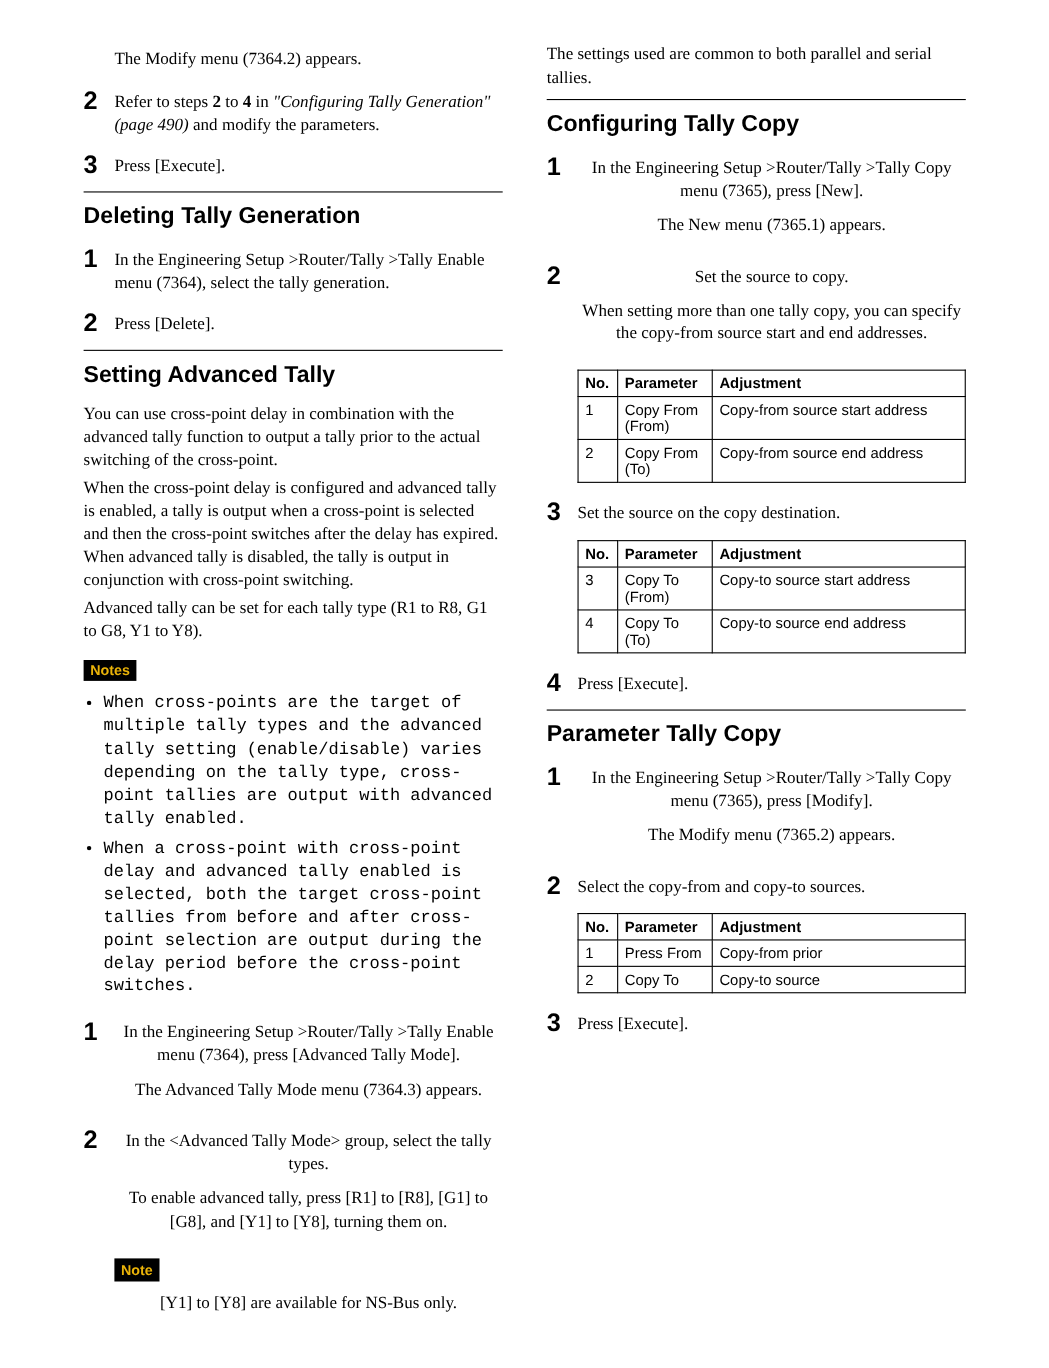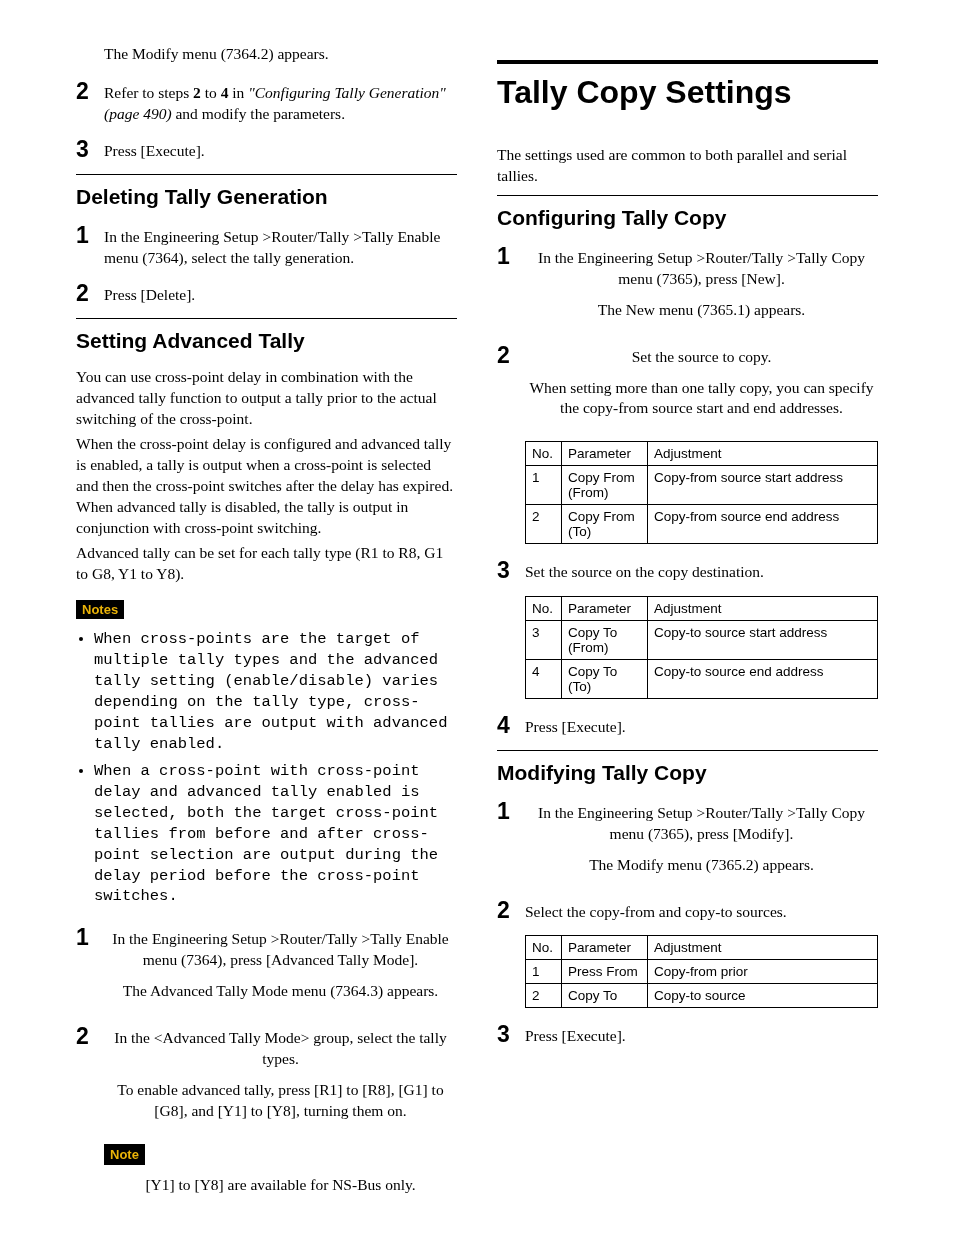--- a/index.html
+++ b/index.html
@@ -89,21 +89,21 @@
       margin-bottom: 14px;
       margin-top: 4px;
     }
     th, td {
       border: 1px solid #000;
       padding: 4px 6px;
       text-align: left;
       vertical-align: top;
     }
     th {
-      font-weight: normal;
+      font-weight: bold;
       background: #fff;
     }
     .col-no { width: 36px; }
     .col-param { width: 86px; }
     .page-num {
       text-align: center;
       font-size: 16px;
       margin-top: 60px;
     }
   </style>
@@ -169,21 +169,20 @@
         <p>To enable advanced tally, press [R1] to [R8], [G1] to [G8], and [Y1] to [Y8], turning them on.</p>
         <div class="notes-label">Note</div>
         <p>[Y1] to [Y8] are available for NS-Bus only.</p>
       </div>
     </div>
 
   </div>
 
   <div class="col">
 
-    <h1 class="main-title">Tally Copy Settings</h1>
 
     <p class="para">The settings used are common to both parallel and serial tallies.</p>
 
     <h2 class="subhead">Configuring Tally Copy</h2>
 
     <div class="step-item">
       <div class="step-num">1</div>
       <div class="step-body">
         <p>In the Engineering Setup &gt;Router/Tally &gt;Tally Copy menu (7365), press [New].</p>
         <p>The New menu (7365.1) appears.</p>
@@ -249,21 +248,21 @@
           </tr>
         </tbody>
       </table>
     </div>
 
     <div class="step-item">
       <div class="step-num">4</div>
       <div class="step-body">Press [Execute].</div>
     </div>
 
-    <h2 class="subhead">Modifying Tally Copy</h2>
+    <h2 class="subhead">Parameter Tally Copy</h2>
 
     <div class="step-item">
       <div class="step-num">1</div>
       <div class="step-body">
         <p>In the Engineering Setup &gt;Router/Tally &gt;Tally Copy menu (7365), press [Modify].</p>
         <p>The Modify menu (7365.2) appears.</p>
       </div>
     </div>
 
     <div class="step-item">

